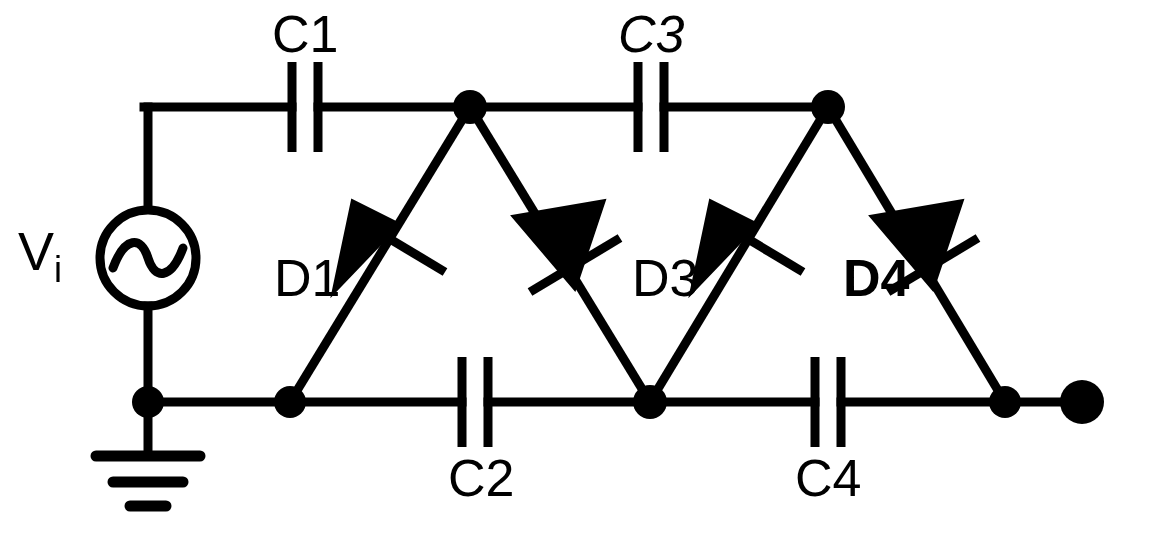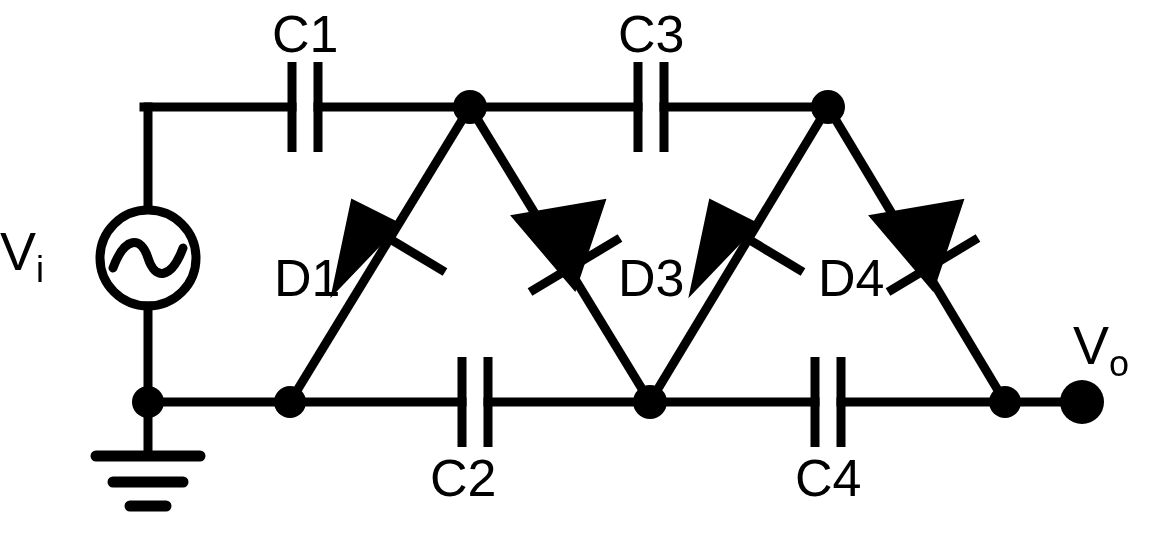--- a/index.html
+++ b/index.html
@@ -189,30 +189,29 @@
     <circle class="node-dot" cx="1005" cy="402" r="16"></circle>
     <circle class="node-dot" cx="470" cy="107" r="17"></circle>
     <circle class="node-dot" cx="828" cy="107" r="17"></circle>
 
     <circle class="term-dot" cx="1082" cy="402" r="22"></circle>
 
   </svg>
 
   <div class="lbl lbl-comp" style="left:272px; top:8px;">C1</div>
 
-  <div class="lbl lbl-comp" style="left:618px; top:8px;">C3</div>
-
-  <div class="lbl lbl-comp" style="left:430px; top:452px;">C2</div>
+  <div class="lbl lbl-comp" style="left:618px; top:8px;font-style:italic;">C3</div>
+
+  <div class="lbl lbl-comp" style="left:448px; top:452px;">C2</div>
 
   <div class="lbl lbl-comp" style="left:795px; top:452px;">C4</div>
 
   <div class="lbl lbl-comp" style="left:274px; top:252px;">D1</div>
 
 
-  <div class="lbl lbl-comp" style="left:618px; top:252px;">D3</div>
-
-  <div class="lbl lbl-comp" style="left:818px; top:252px;">D4</div>
-
-  <div class="lbl lbl-term" style="left:0; top:224px;text-align:center;"><span>V</span><span class="sub">i</span></div>
-
-  <div class="lbl lbl-term" style="left:1073px; top:318px;"><span>V</span><span class="sub">o</span></div>
+  <div class="lbl lbl-comp" style="left:632px; top:252px;">D3</div>
+
+  <div class="lbl lbl-comp" style="left:843px; top:252px;font-weight:bold;">D4</div>
+
+  <div class="lbl lbl-term" style="left:18px; top:224px;text-align:center;"><span>V</span><span class="sub">i</span></div>
+
 
 </div>
 
 </body></html>

